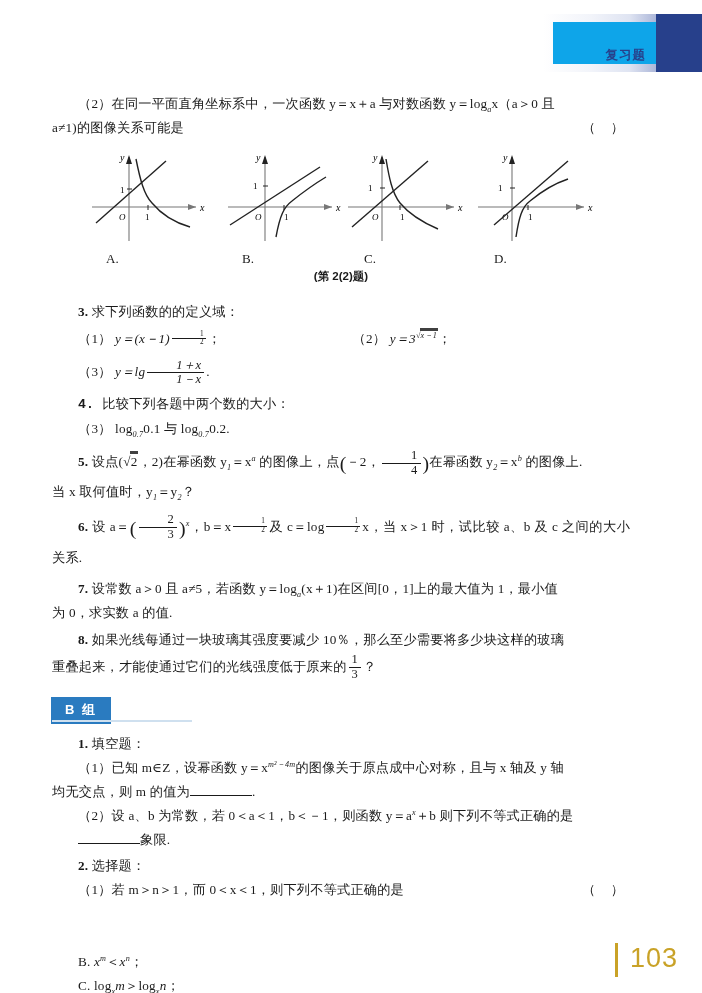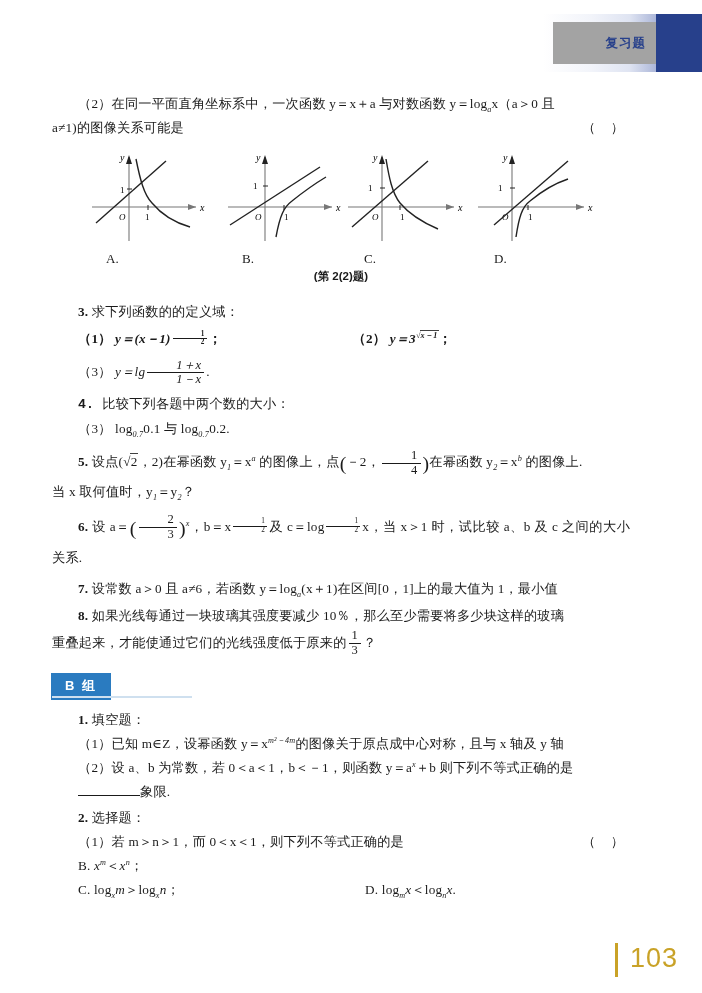--- a/index.html
+++ b/index.html
@@ -33,23 +33,23 @@
   .banner-solid {
     position: absolute;
     left: 113px; top: 0;
     width: 46px; height: 58px;
     background: #27408b;
   }
   .banner-inner {
     position: absolute;
     left: 10px; top: 8px;
     width: 103px; height: 42px;
-    background: #a3a3a3;
+    background: #0ea5e9;
     display: flex;
-    align-items: center;
+    align-items: flex-end;
     justify-content: flex-end;
     box-sizing: border-box;
     padding-right: 10px;
   }
   .banner-title {
     font-family: "Liberation Sans", "DejaVu Sans", sans-serif;
     font-weight: bold;
     font-size: 12.5px;
     color: #27408b;
     letter-spacing: 1px;
@@ -105,21 +105,21 @@
     vertical-align: middle;
     text-align: center;
     font-size: 0.95em;
     line-height: 1.1;
     margin: 0 2px;
   }
   .bigfrac .num { display: block; padding: 0 3px; }
   .bigfrac .den { display: block; border-top: 1px solid #1a1a1a; padding: 0 3px; }
 
   .sqrt {
-    border-top: 1px solid #404040;
+    border-top: 3px solid #404040;
     padding: 0 1px 0 1px;
     margin-left: -1px;
   }
   .paren-big {
     font-size: 1.5em;
     vertical-align: middle;
     font-family: "Liberation Serif", serif;
   }
 
   
@@ -211,21 +211,21 @@
     letter-spacing: 1px;
   }
 
   .choice-row {
     display: flex;
     width: 100%;
     padding-left: 26px;
     box-sizing: border-box;
   }
   .choice-row > div:first-child { width: 52%; }
-  .choice-row > div:last-child { width: 48%; }
+  .choice-row > div:last-child { width: 48%; margin-top: 48px; }
 </style>
 </head>
 <body>
 
 <div class="header-banner">
   <div class="banner-gradient"></div>
   <div class="banner-solid"></div>
   <div class="banner-inner">
     <span class="banner-title">复习题</span>
   </div>
@@ -321,21 +321,21 @@
     </div>
   </div>
 
   <div class="fig-caption">(第 2(2)题)</div>
 
   <div class="para indent" style="margin-top:16px;">
     <span class="qnum">3.</span>
     <span>求下列函数的的定义域：</span>
   </div>
 
-  <div class="twocol" style="margin-top:4px;font-weight:bold;">
+  <div class="twocol" style="margin-top:4px;">
     <div class="para indent">
       <span>（1）</span>
       <span class="mathvar">y＝(x－1)</span><span class="frac tiny"><span class="num">1</span><span class="den">2</span></span><span>；</span>
     </div>
     <div class="para">
       <span>（2）</span>
       <span class="mathvar">y＝3</span><sup>√<span class="sqrt">x－1</span></sup><span>；</span>
     </div>
   </div>
 
@@ -365,21 +365,24 @@
     <span>当 x 取何值时，y</span><sub>1</sub><span>＝y</span><sub>2</sub><span>？</span>
   </div>
 
   <div class="para indent" style="margin-top:7px;line-height:30px;">
     <span class="qnum">6.</span>
     <span>设 a＝</span><span class="paren-big">(</span><span class="bigfrac"><span class="num">2</span><span class="den">3</span></span><span class="paren-big">)</span><sup>x</sup><span>，b＝x</span><span class="frac tiny"><span class="num">1</span><span class="den">2</span></span><span>及 c＝log</span><span class="frac tiny"><span class="num">1</span><span class="den">2</span></span><span>x，当 x＞1 时，试比较 a、b 及 c 之间的大小关系.</span>
   </div>
 
   <div class="para indent" style="margin-top:4px;">
     <span class="qnum">7.</span>
-    <span>设常数 a＞0 且 a≠6，若函数 y＝log</span><sub>a</sub><span>(x＋1)在区间[0，1]上的最大值为 1，最小值</span>
+    <span>设常数 a＞0 且 a≠5，若函数 y＝log</span><sub>a</sub><span>(x＋1)在区间[0，1]上的最大值为 1，最小值</span>
+  </div>
+  <div class="para">
+    <span>为 0，求实数 a 的值.</span>
   </div>
 
   <div class="para indent" style="margin-top:4px;">
     <span class="qnum">8.</span>
     <span>如果光线每通过一块玻璃其强度要减少 10％，那么至少需要将多少块这样的玻璃</span>
   </div>
   <div class="para" style="line-height:30px;">
     <span>重叠起来，才能使通过它们的光线强度低于原来的</span><span class="bigfrac"><span class="num">1</span><span class="den">3</span></span><span>？</span>
   </div>
 
@@ -387,20 +390,23 @@
     <span class="group-badge">B 组</span>
     <div class="badge-rule"></div>
   </div>
 
   <div class="para indent" style="margin-top:10px;">
     <span class="qnum">1.</span>
     <span>填空题：</span>
   </div>
   <div class="para indent">
     <span>（1）已知 m∈Z，设幂函数 y＝x</span><sup>m²－4m</sup><span>的图像关于原点成中心对称，且与 x 轴及 y 轴</span>
+  </div>
+  <div class="para">
+    <span>均无交点，则 m 的值为</span><span class="blank-line wide"></span><span>.</span>
   </div>
   <div class="para indent">
     <span>（2）设 a、b 为常数，若 0＜a＜1，b＜－1，则函数 y＝a</span><sup>x</sup><span>＋b 则下列不等式正确的是</span>
   </div>
   <div class="para" style="padding-left:26px;">
     <span class="blank-line wide"></span><span>象限.</span>
   </div>
 
   <div class="para indent" style="margin-top:3px;">
     <span class="qnum">2.</span>

